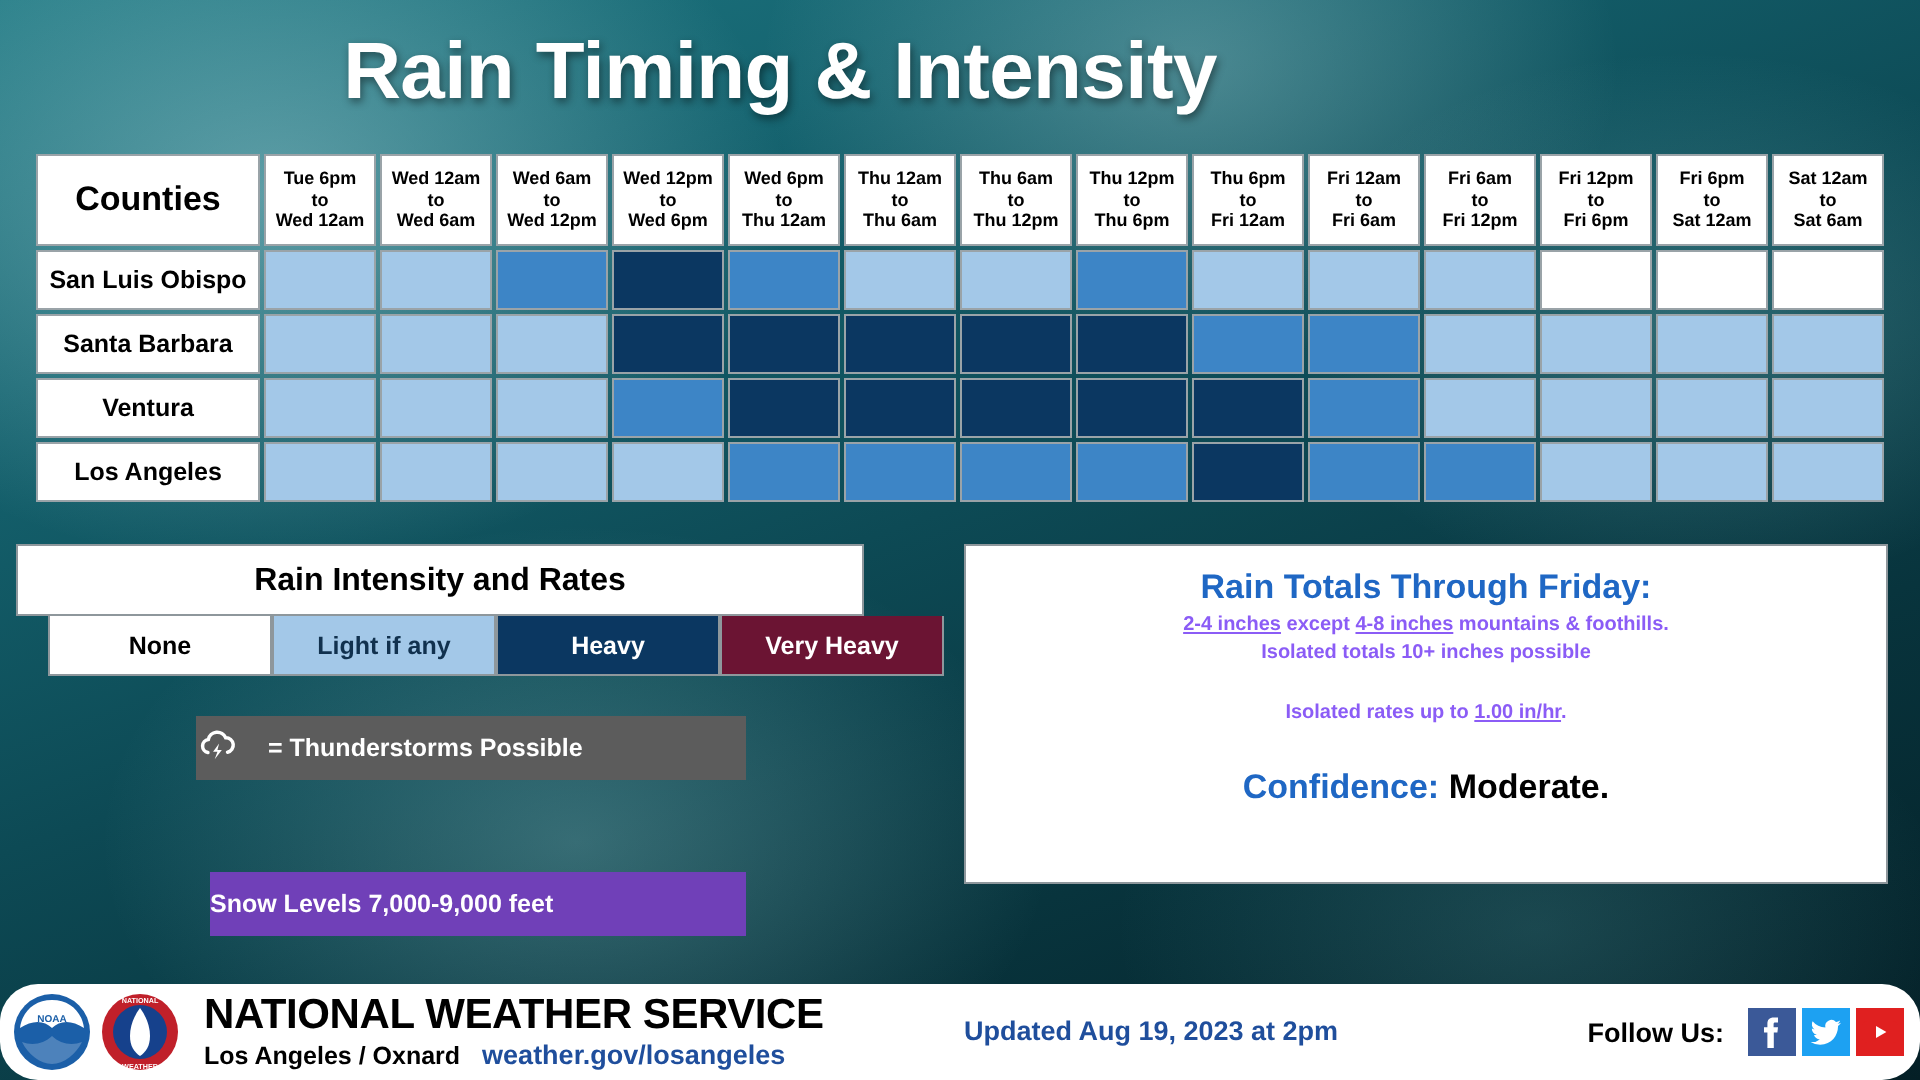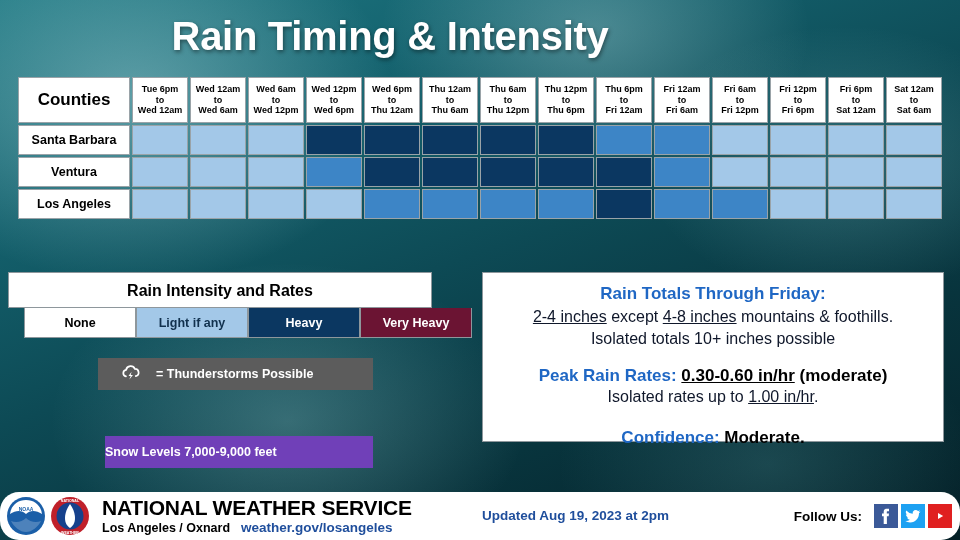--- a/index.html
+++ b/index.html
@@ -144,21 +144,21 @@
 
   .tstorm-box {
     position: absolute;
     left: 98px;
     top: 358px;
     width: 275px;
     height: 32px;
     background: #5c5c5c;
     display: flex;
     align-items: center;
-    padding-left: 22px;
+    padding-left: 0;
   }
   .tstorm-box .ts-icon { width: 22px; height: 22px; flex: 0 0 22px; }
   .tstorm-box .ts-label {
     color: #ffffff;
     font-size: 12.5px;
     font-weight: bold;
     margin-left: 14px;
   }
 
   .snow-box {
@@ -185,21 +185,21 @@
     height: 170px;
     background: #ffffff;
     border: 1px solid #8e979c;
     text-align: center;
     padding-top: 11px;
   }
   .info-panel .hl { color: #1f67c4; font-weight: bold; }
   .info-panel .blk { color: #000; font-weight: bold; }
   .info-panel .u { text-decoration: underline; }
   .info-panel .line-h  { font-size: 17px; margin-bottom: 2px; }
-  .info-panel .line-b  { font-size: 16px; color:#0f172a; font-weight: normal; line-height: 1.35; }
+  .info-panel .line-b  { font-size: 10px; color:#8b5cf6; font-weight: bold; line-height: 1.35; }
   .info-panel .gap     { height: 17px; }
   .info-panel .gap2    { height: 20px; }
   .info-panel .line-c  { font-size: 17px; }
 
   
   .footer {
     position: absolute;
     left: 0;
     bottom: 0;
     width: 960px;
@@ -259,20 +259,37 @@
             <th class="period">Thu 6pm<br>to<br>Fri 12am</th>
             <th class="period">Fri 12am<br>to<br>Fri 6am</th>
             <th class="period">Fri 6am<br>to<br>Fri 12pm</th>
             <th class="period">Fri 12pm<br>to<br>Fri 6pm</th>
             <th class="period">Fri 6pm<br>to<br>Sat 12am</th>
             <th class="period">Sat 12am<br>to<br>Sat 6am</th>
           </tr>
       </thead>
       <tbody>
           <tr>
+            <td class="county">San Luis Obispo</td>
+            <td class="cell lvl-light"></td>
+            <td class="cell lvl-light"></td>
+            <td class="cell lvl-moderate"></td>
+            <td class="cell lvl-heavy"></td>
+            <td class="cell lvl-moderate"></td>
+            <td class="cell lvl-light"></td>
+            <td class="cell lvl-light"></td>
+            <td class="cell lvl-moderate"></td>
+            <td class="cell lvl-light"></td>
+            <td class="cell lvl-light"></td>
+            <td class="cell lvl-light"></td>
+            <td class="cell lvl-none"></td>
+            <td class="cell lvl-none"></td>
+            <td class="cell lvl-none"></td>
+          </tr>
+          <tr>
             <td class="county">Santa Barbara</td>
             <td class="cell lvl-light"></td>
             <td class="cell lvl-light"></td>
             <td class="cell lvl-light"></td>
             <td class="cell lvl-heavy"></td>
             <td class="cell lvl-heavy"></td>
             <td class="cell lvl-heavy"></td>
             <td class="cell lvl-heavy"></td>
             <td class="cell lvl-heavy"></td>
             <td class="cell lvl-moderate"></td>
@@ -346,24 +363,20 @@
     <div class="line-h">
       <span class="hl">Rain Totals Through Friday:</span>
     </div>
     <div class="line-b">
       <span class="u">2-4 inches</span><span> except </span><span class="u">4-8 inches</span><span> mountains &amp; foothills.</span>
     </div>
     <div class="line-b">Isolated totals 10+ inches possible</div>
 
     <div class="gap"></div>
 
-    <div class="line-c">
-      <span class="hl">Peak Rain Rates:</span>
-      <span class="blk u">0.30-0.60 in/hr</span><span class="blk"> (moderate)</span>
-    </div>
     <div class="line-b">
       <span>Isolated rates up to </span><span class="u">1.00 in/hr</span><span>.</span>
     </div>
 
     <div class="gap2"></div>
 
     <div class="line-c">
       <span class="hl">Confidence:</span><span class="blk"> Moderate.</span>
     </div>
   </div>

